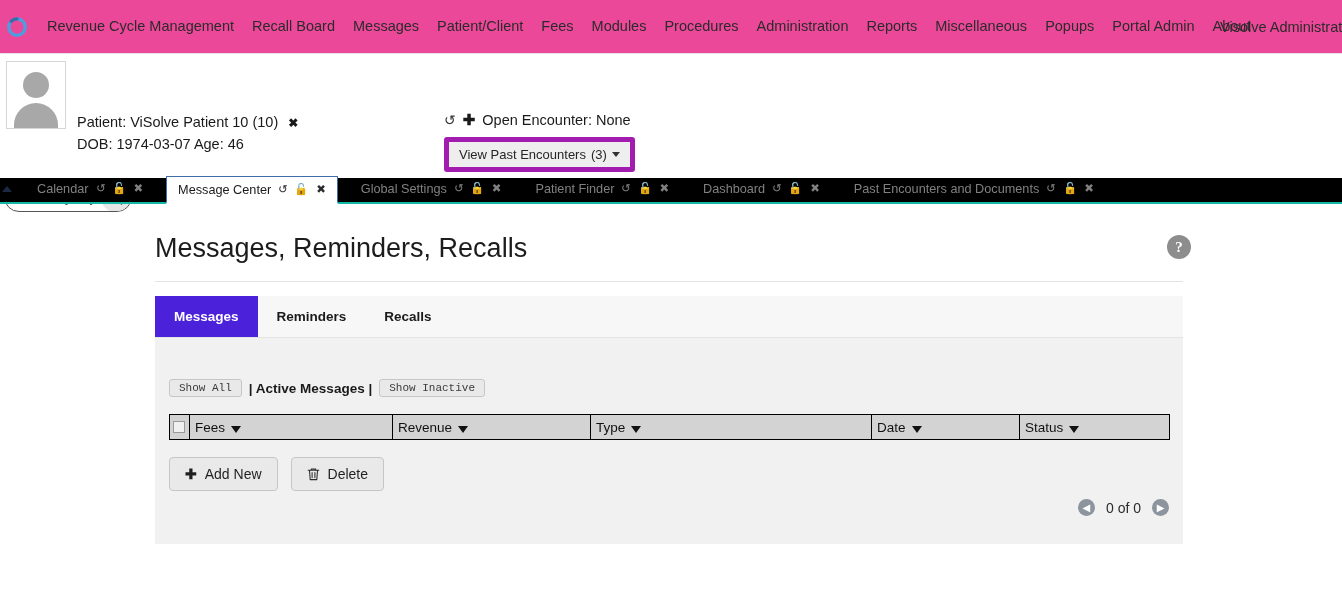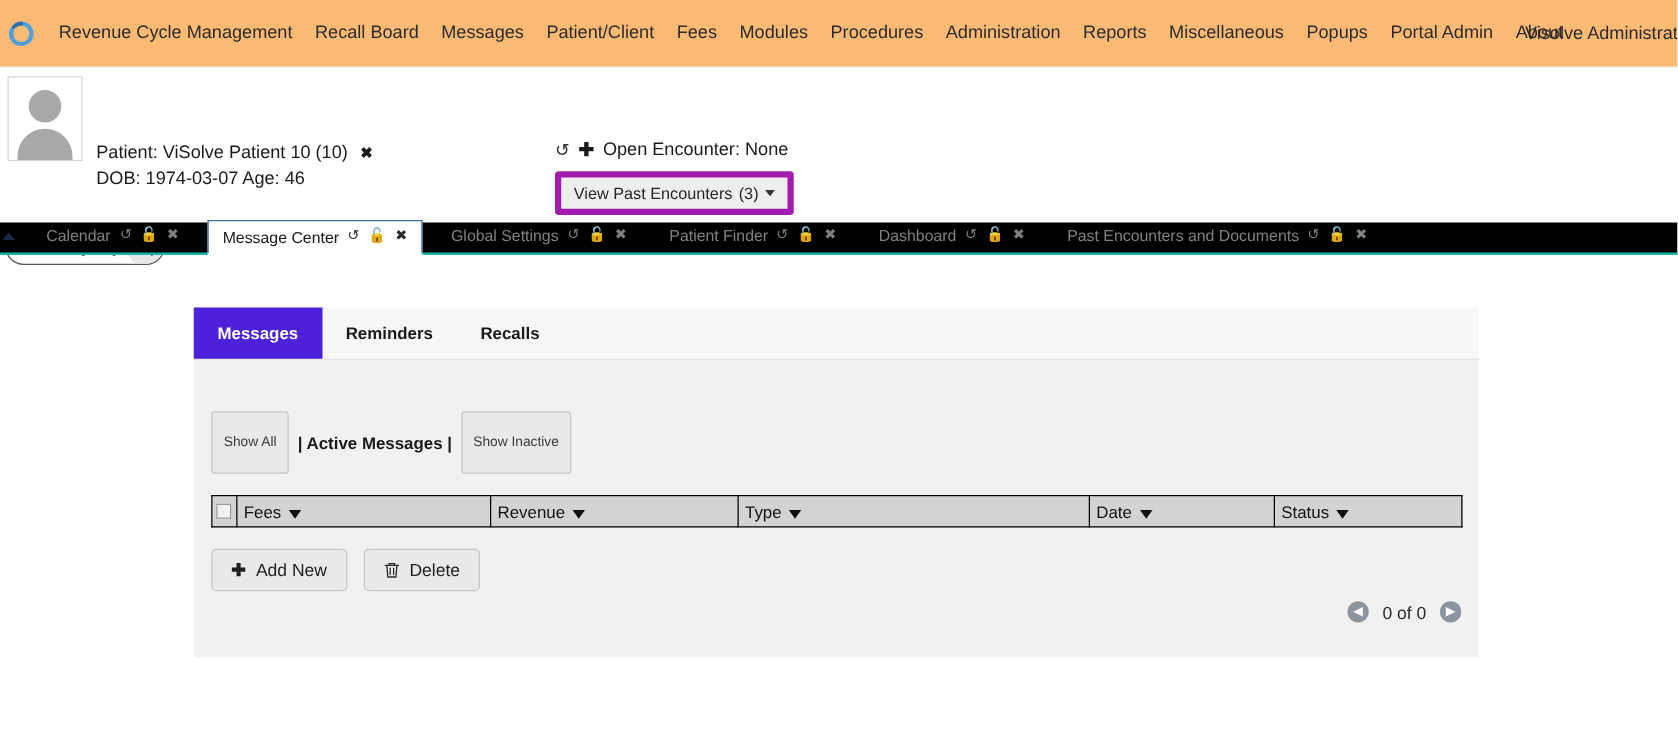--- a/index.html
+++ b/index.html
@@ -7,21 +7,21 @@
     margin: 0; padding: 0;
     width: 1342px; height: 603px;
     background: #ffffff;
     font-family: "Liberation Sans", sans-serif;
     overflow: hidden;
   }
 
   
   #topnav {
     height: 54px;
-    background: #fdba74;
+    background: #ec4899;
     border-bottom: 1px solid #e3e3e3;
     display: flex;
     align-items: center;
     padding-left: 4px;
     position: relative;
   }
   #brand-logo {
     width: 22px; height: 22px;
     margin: 0 10px 0 2px;
     flex: 0 0 auto;
@@ -307,23 +307,23 @@
     gap: 0;
     margin-top: 23px;
     margin-left: 1px;
   }
   .gray-btn {
     background: #e9e9e9;
     border: 1px solid #c6c6c6;
     border-radius: 3px;
     font-size: 11px;
     color: #3a3a3a;
-    padding: 18px 9px;
-    cursor: pointer;
-    font-family: Liberation Sans, sans-serif;
+    padding: 2px 9px;
+    cursor: pointer;
+    font-family: Liberation Mono, monospace;
   }
   #active-label {
     font-size: 13.5px;
     font-weight: bold;
     color: #1a1a1a;
     padding: 0 7px;
     white-space: nowrap;
   }
 
   
@@ -519,20 +519,24 @@
   <div class="tab">
     <span>Past Encounters and Documents</span>
     <span class="ticon tr">↻</span>
     <span class="ticon">🔓</span>
     <span class="ticon">✖</span>
   </div>
 </div>
 
 <div id="page">
 
+  <div id="page-header">
+    <h1 id="page-title">Messages, Reminders, Recalls</h1>
+    <div id="help-icon">?</div>
+  </div>
 
   <div id="subtabs">
     <div class="subtab active">Messages</div>
     <div class="subtab">Reminders</div>
     <div class="subtab">Recalls</div>
   </div>
 
   <div id="panel">
 
 

